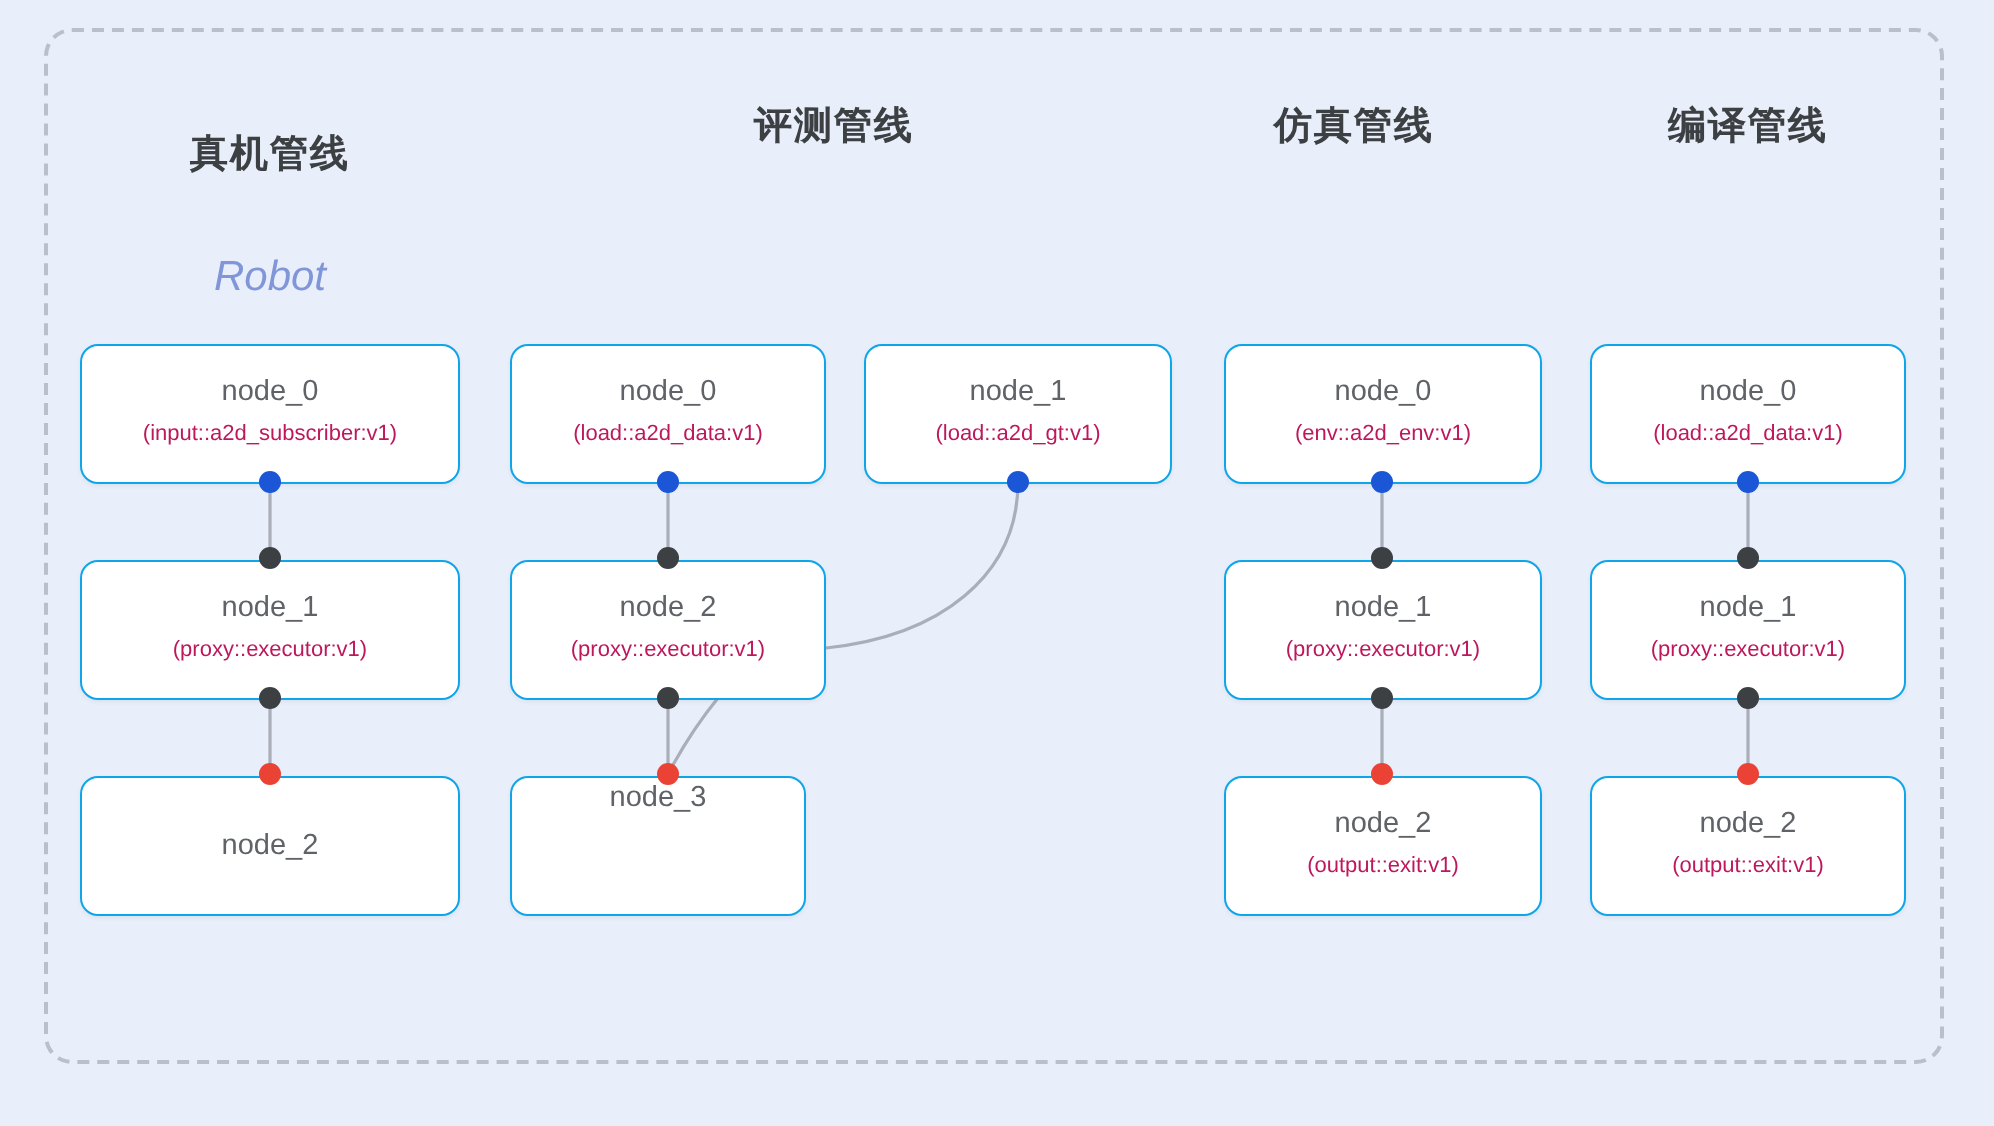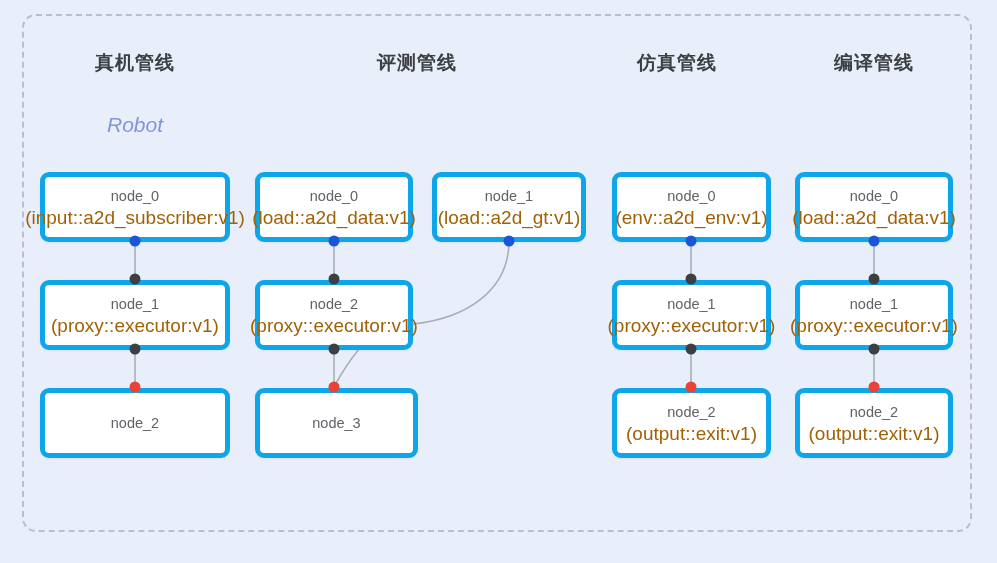--- a/index.html
+++ b/index.html
@@ -57,37 +57,37 @@
     text-align: center;
     white-space: nowrap;
     font-style: italic;
   }
 
   
   .node {
     position: absolute;
     box-sizing: border-box;
     background: #ffffff;
-    border: 5px solid #0ea5e9;
+    border: 1px solid #0ea5e9;
     border-radius: 9px;
     box-shadow: 0 1px 2px rgba(60,64,67,0.07);
     display: flex;
     flex-direction: column;
     align-items: center;
     justify-content: center;
     height: 70px;
   }
   .node-id {
     font-size: 14.5px;
     color: #5f6368;
     line-height: 21px;
   }
   .node-type {
-    font-size: 19px;
-    color: #a16207;
+    font-size: 11px;
+    color: #be185d;
     line-height: 21px;
     white-space: nowrap;
   }
 
   
   #edges {
     position: absolute;
     left: 0;
     top: 0;
     width: 997px;
@@ -124,21 +124,21 @@
 
     <path d="M 359 349 C 350 360, 342 372, 334 387" fill="none" stroke="#a9aeb8" stroke-width="1.6"></path>
 
     <line x1="691" y1="241" x2="691" y2="279" stroke="#a9aeb8" stroke-width="1.6"></line>
     <line x1="691" y1="349" x2="691" y2="387" stroke="#a9aeb8" stroke-width="1.6"></line>
 
     <line x1="874" y1="241" x2="874" y2="279" stroke="#a9aeb8" stroke-width="1.6"></line>
     <line x1="874" y1="349" x2="874" y2="387" stroke="#a9aeb8" stroke-width="1.6"></line>
   </svg>
 
-  <div class="column" style="left:55px; width:160px;">
+  <div class="column" style="left:55px; width:160px;margin-top:14px;">
     <div class="col-title">真机管线</div>
     <div class="col-subtitle">Robot</div>
   </div>
 
   <div class="column" style="left:337px; width:160px;">
     <div class="col-title">评测管线</div>
   </div>
 
   <div class="column" style="left:597px; width:160px;">
     <div class="col-title">仿真管线</div>
@@ -165,21 +165,21 @@
     <div class="node-type">(load::a2d_data:v1)</div>
   </div>
   <div class="node" style="left:432px; top:172px; width:154px;">
     <div class="node-id">node_1</div>
     <div class="node-type">(load::a2d_gt:v1)</div>
   </div>
   <div class="node" style="left:255px; top:280px; width:158px;">
     <div class="node-id">node_2</div>
     <div class="node-type">(proxy::executor:v1)</div>
   </div>
-  <div class="node" style="left:255px; top:388px; width:163px;">
+  <div class="node" style="left:255px; top:388px; width:148px;justify-content:space-between;">
     <div class="node-id">node_3</div>
   </div>
 
   <div class="node" style="left:612px; top:172px; width:159px;">
     <div class="node-id">node_0</div>
     <div class="node-type">(env::a2d_env:v1)</div>
   </div>
   <div class="node" style="left:612px; top:280px; width:159px;">
     <div class="node-id">node_1</div>
     <div class="node-type">(proxy::executor:v1)</div>

